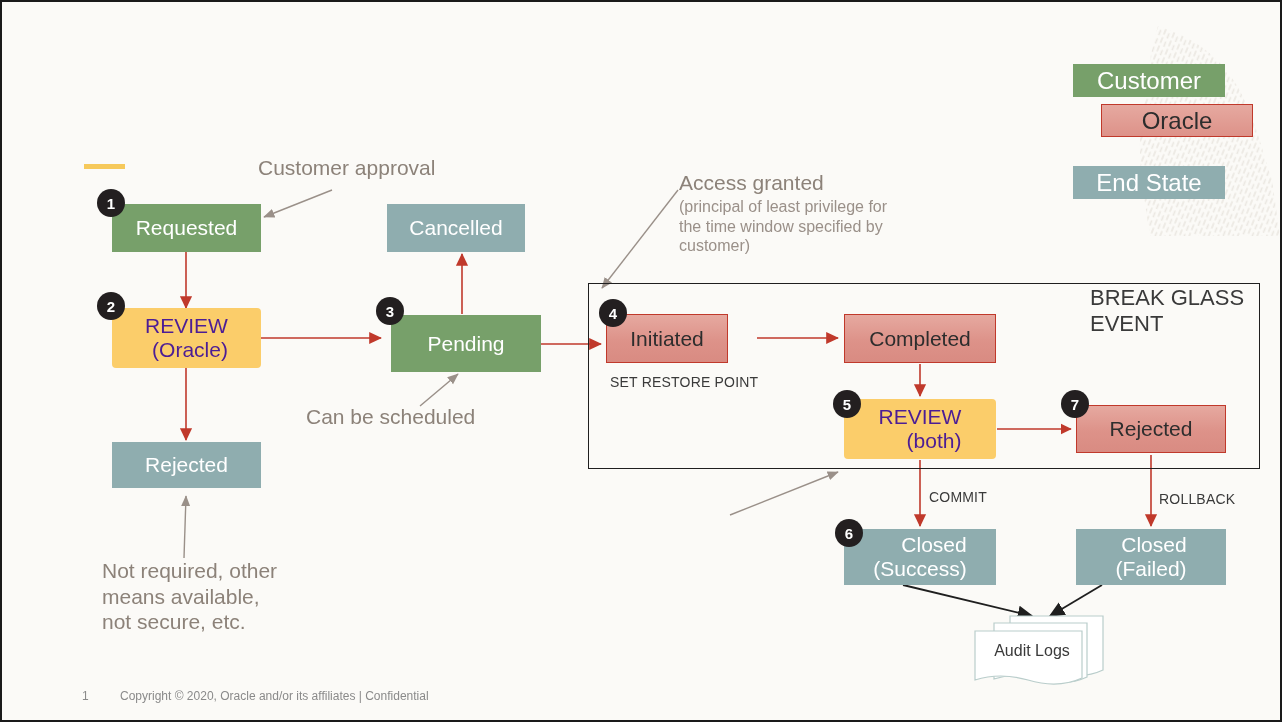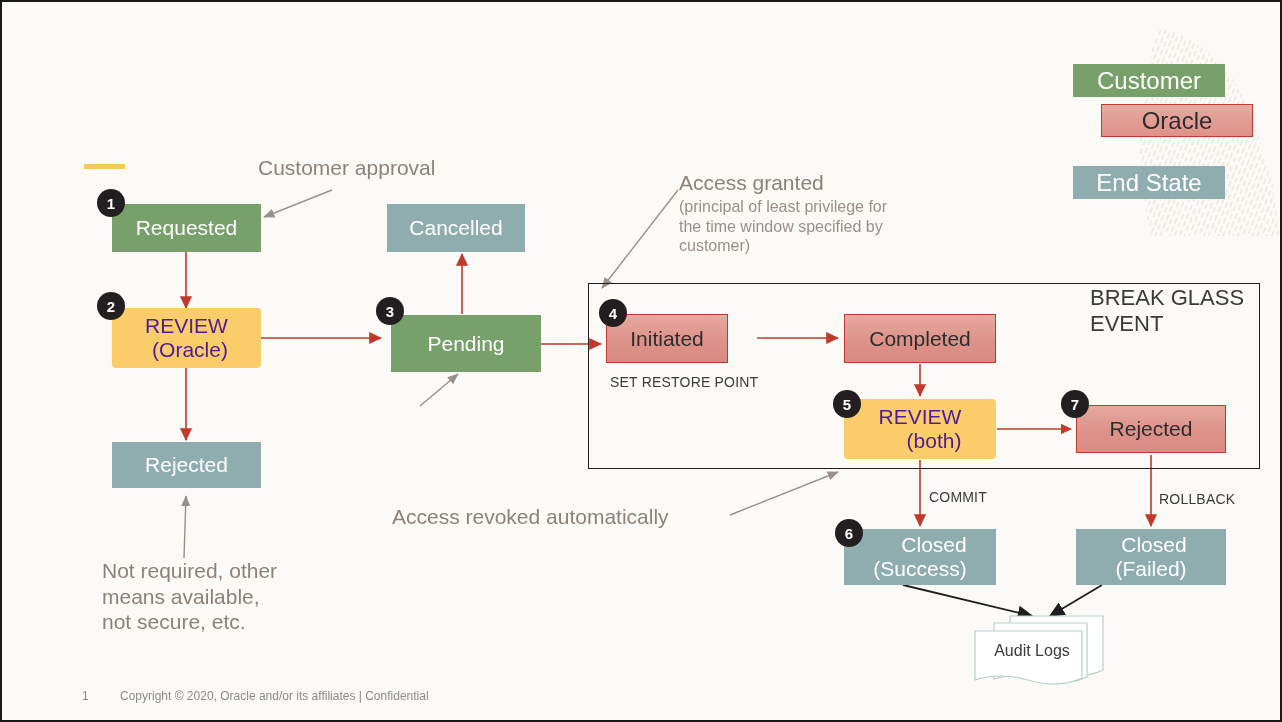--- a/index.html
+++ b/index.html
@@ -199,22 +199,22 @@
   <div class="plain" style="left:927px;top:487px;">COMMIT</div>
   <div class="plain" style="left:1157px;top:489px;">ROLLBACK</div>
 
   <div class="anno anno-title" style="left:677px;top:168px;">Access granted</div>
 
   <div class="anno" style="left:256px;top:153px;">Customer approval</div>
   <div class="anno small" style="left:677px;top:195px;">(principal of least privilege for
 the time window specified by
 customer)</div>
 
-
-  <div class="anno" style="left:390px;top:502px;">Access revoked automatically</div>
+  <div class="anno" style="left:304px;top:402px;">Can be scheduled</div>
+
 
   <div class="anno" style="left:100px;top:556px;">Not required, other
 means available,
 not secure, etc.</div>
 
   <div class="legend-item legend-customer">Customer</div>
   <div class="legend-item legend-oracle">Oracle</div>
   <div class="legend-item legend-endstate">End State</div>
 
   <div id="auditlogs">

